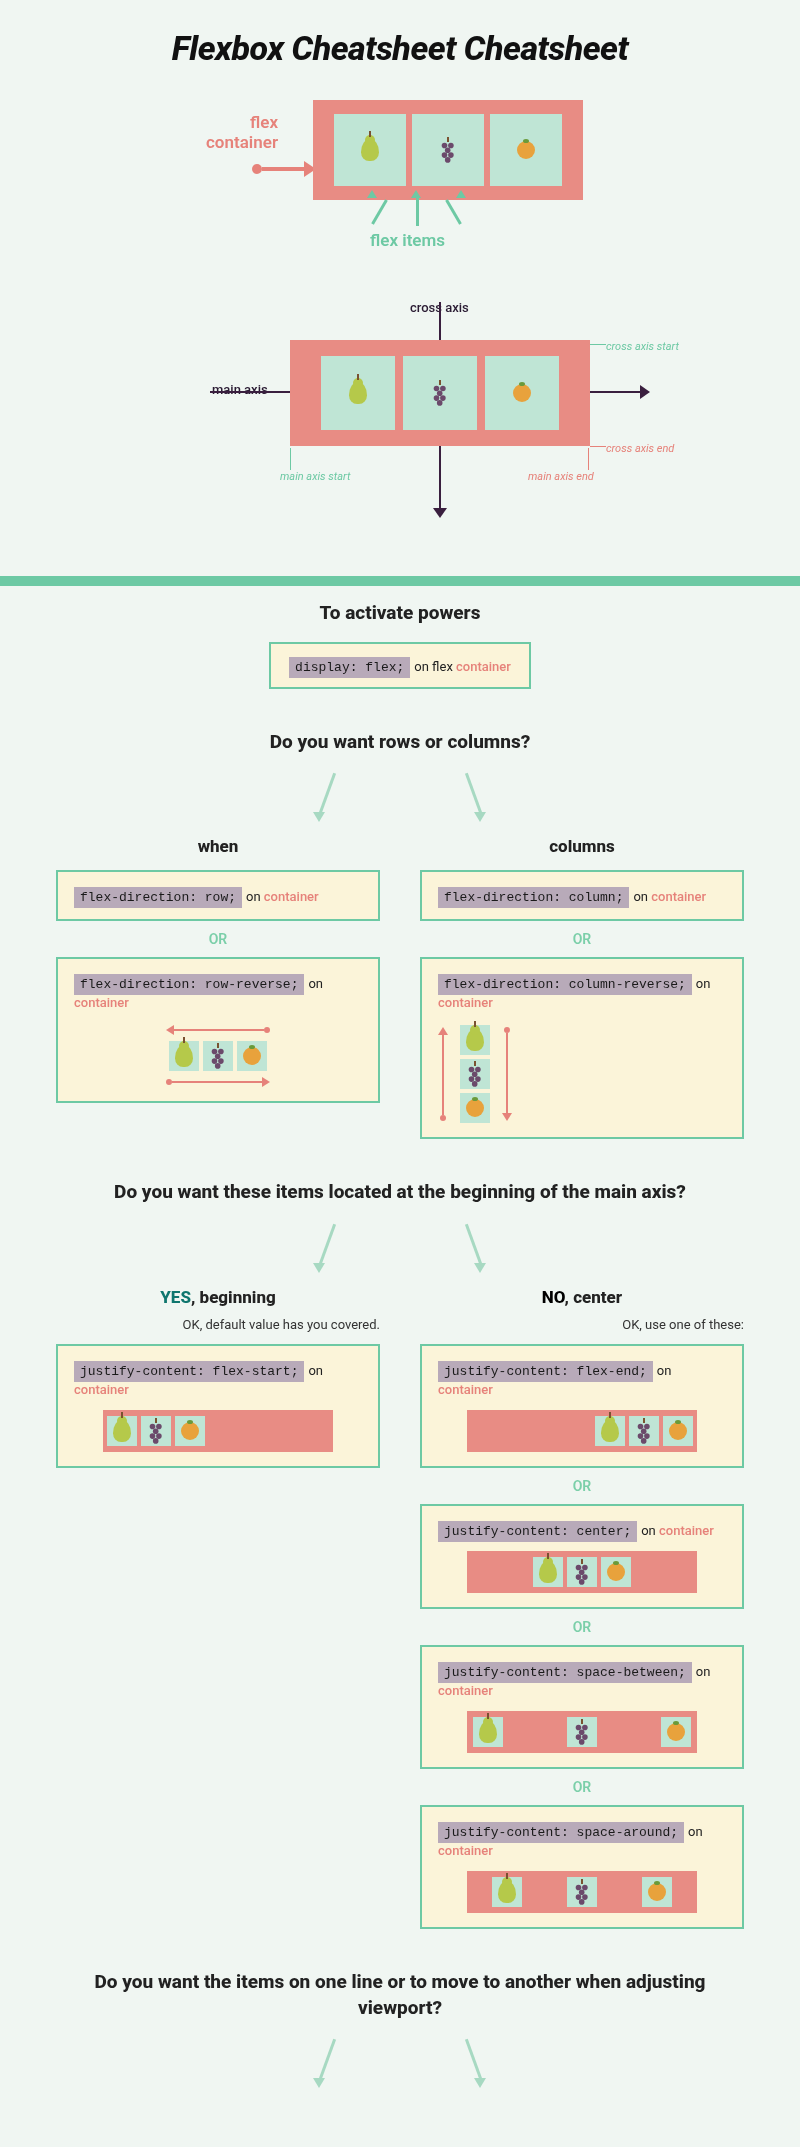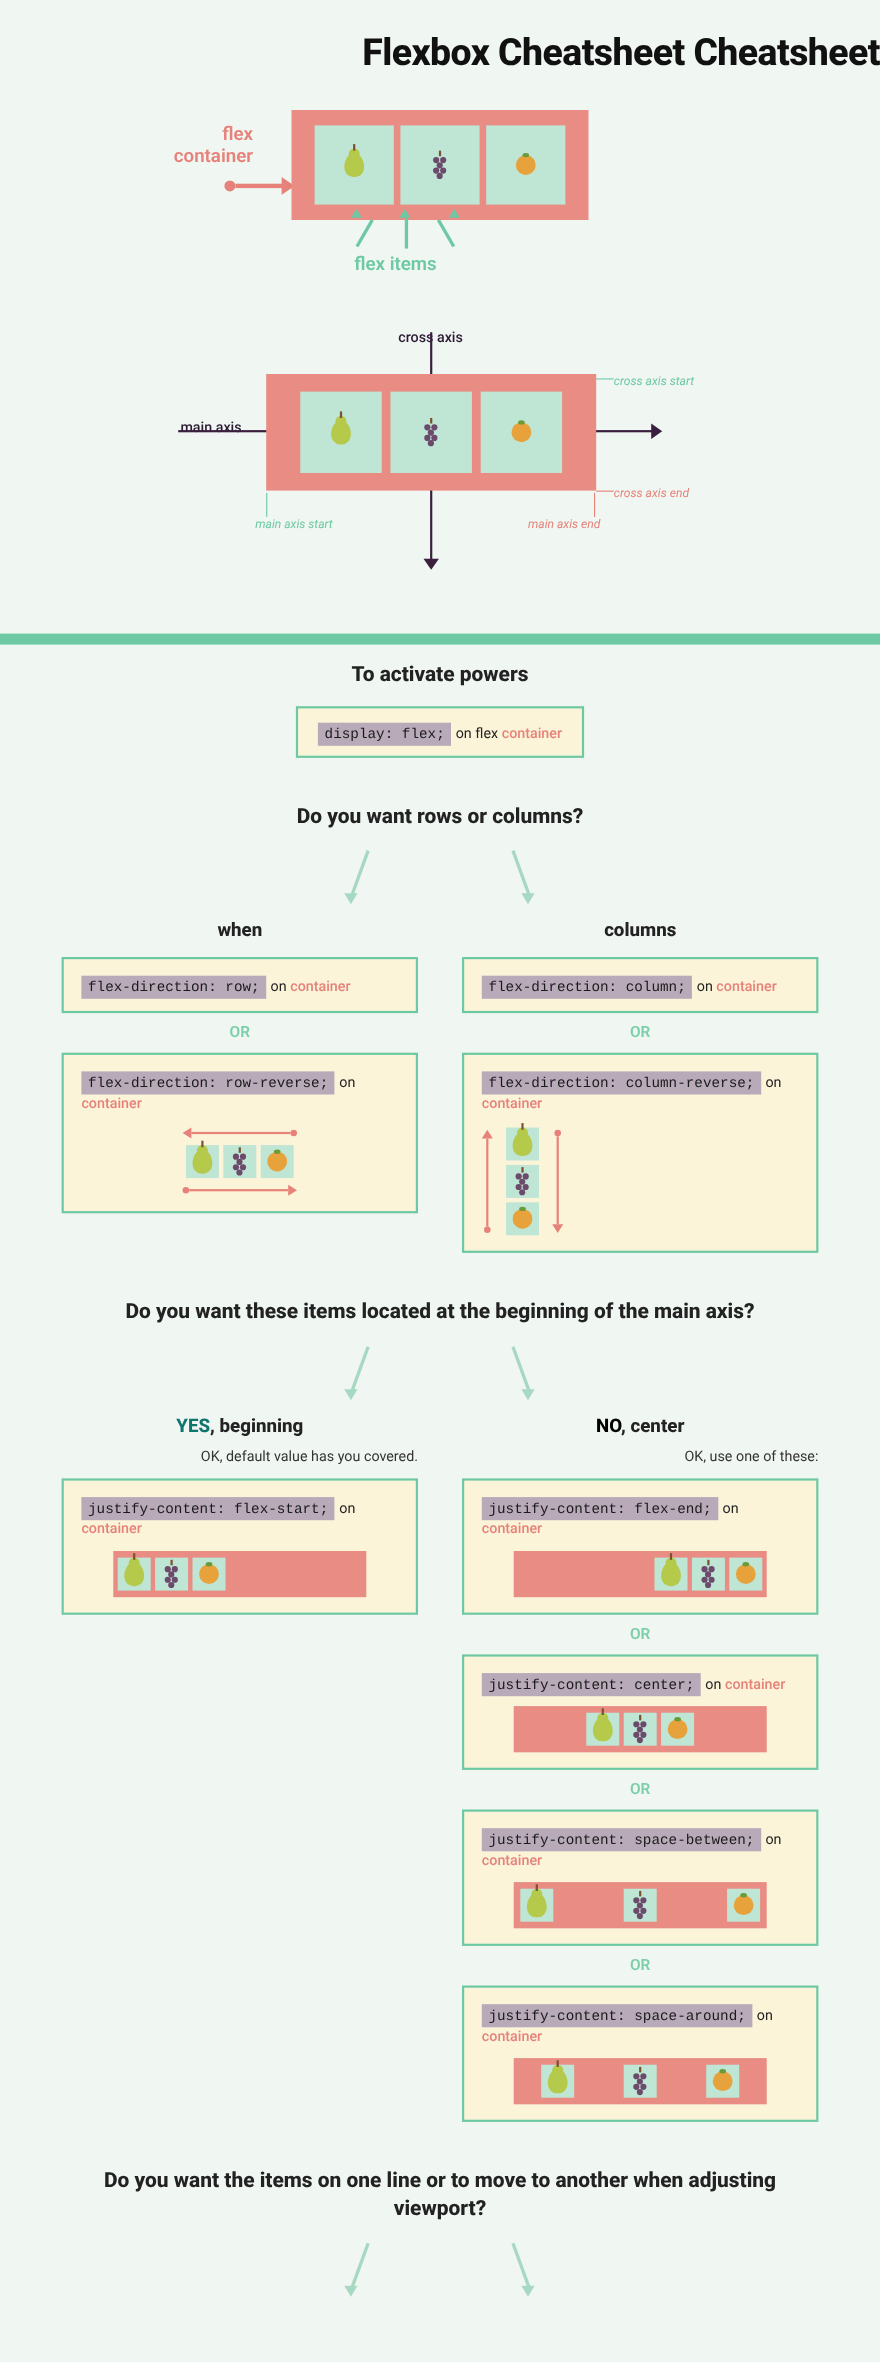--- a/index.html
+++ b/index.html
@@ -1,21 +1,21 @@
 <!DOCTYPE html>
 <html><head>
 <meta charset="utf-8">
 <style>
   * { box-sizing: border-box; margin: 0; padding: 0; }
   body { font-family: -apple-system, "Segoe UI", Roboto, Arial, sans-serif; background: #f0f6f2; color: #222; width: 800px; }
   .page { width: 800px; }
-  h1 { font-size: 34px; font-weight: 800; text-align: right; padding: 28px 0 22px; color: #111; letter-spacing: -0.5px; }
+  h1 { font-size: 34px; font-weight: 800; text-align: center; padding: 28px 16px 22px; color: #111; letter-spacing: -0.5px; font-style: italic; }
   .label-red { color: #e6827a; font-weight: 600; font-size: 17px; }
   .label-green { color: #6dc9a4; font-weight: 600; font-size: 17px; }
-  .top-sec { padding-bottom: 36px; }
+  .top-sec { padding-bottom: 36px; padding-left: 48px; }
   .flex-demo { position: relative; height: 150px; }
   .container-box { background: #e88c84; width: 270px; height: 100px; position: absolute; left: 265px; top: 10px; display: flex; align-items: center; justify-content: center; gap: 6px; padding: 0 8px; }
   .item-box { background: #bfe5d5; width: 72px; height: 72px; display: flex; align-items: center; justify-content: center; position: relative; }
   .flex-container-label { position: absolute; left: 158px; top: 23px; text-align: right; line-height: 1.15; }
   .fc-dot { position: absolute; left: 204px; top: 74px; width: 10px; height: 10px; background: #e6827a; border-radius: 50%; }
   .fc-arrow-line { position: absolute; left: 214px; top: 77px; width: 44px; height: 4px; background: #e6827a; }
   .fc-arrow-head { position: absolute; left: 256px; top: 71px; width: 0; height: 0; border-top: 8px solid transparent; border-bottom: 8px solid transparent; border-left: 12px solid #e6827a; }
   .flex-items-label { position: absolute; left: 322px; top: 140px; }
   .fi-arrow { position: absolute; background: #6dc9a4; }
   .fi-a1 { left: 330px; top: 108px; width: 3px; height: 28px; transform: rotate(30deg); }

